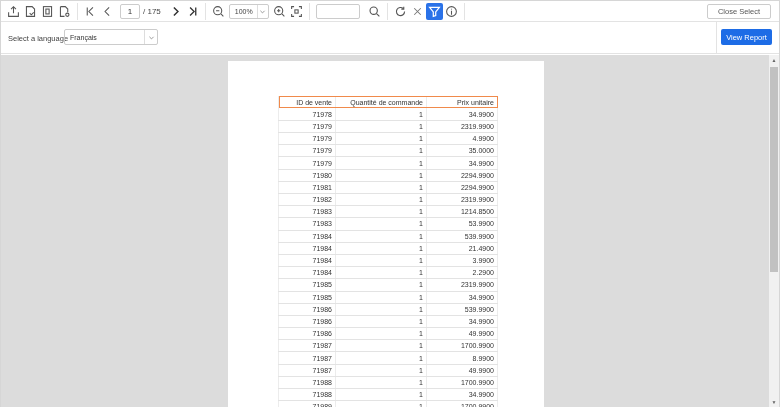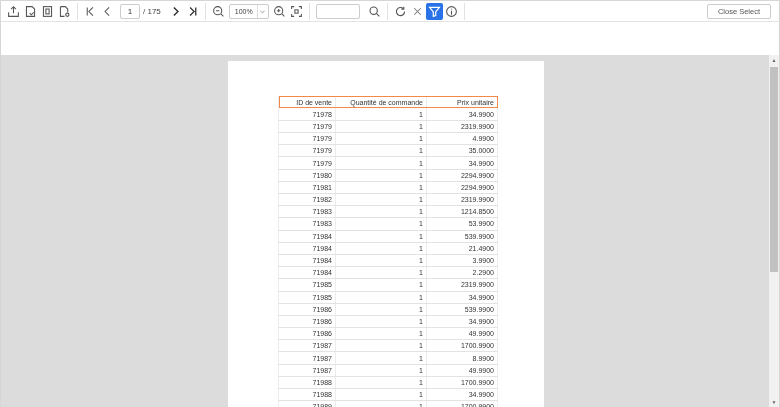--- a/index.html
+++ b/index.html
@@ -147,20 +147,33 @@
     <span class="tb-icon">
         <svg viewBox="0 0 16 16" fill="none" stroke="#555" stroke-width="1.3">
           <circle cx="8" cy="8" r="6"></circle>
           <path d="M8 7v5M8 4.5v1"></path>
         </svg>
       </span>
     <span class="sep"></span>
     <div class="close-preview">Close Select</div>
   </div>
 
+  <div class="paramrow">
+    <span class="param-label">Select a language</span>
+    <div class="lang-select">
+      <span class="val">Français</span>
+      <span class="dd">
+          <svg viewBox="0 0 10 10" width="7" height="7" fill="none" stroke="#888" stroke-width="1.2">
+            <path d="M2 4l3 3 3-3"></path>
+          </svg>
+        </span>
+    </div>
+    <span class="param-divider"></span>
+    <div class="view-report">View Report</div>
+  </div>
 
   <div class="viewer">
     <div class="page">
       <table class="report-table">
         <thead>
           <tr class="hdr-row">
             <th class="c1">ID de vente</th>
             <th class="c2">Quantité de commande</th>
             <th class="c3">Prix unitaire</th>
           </tr>

